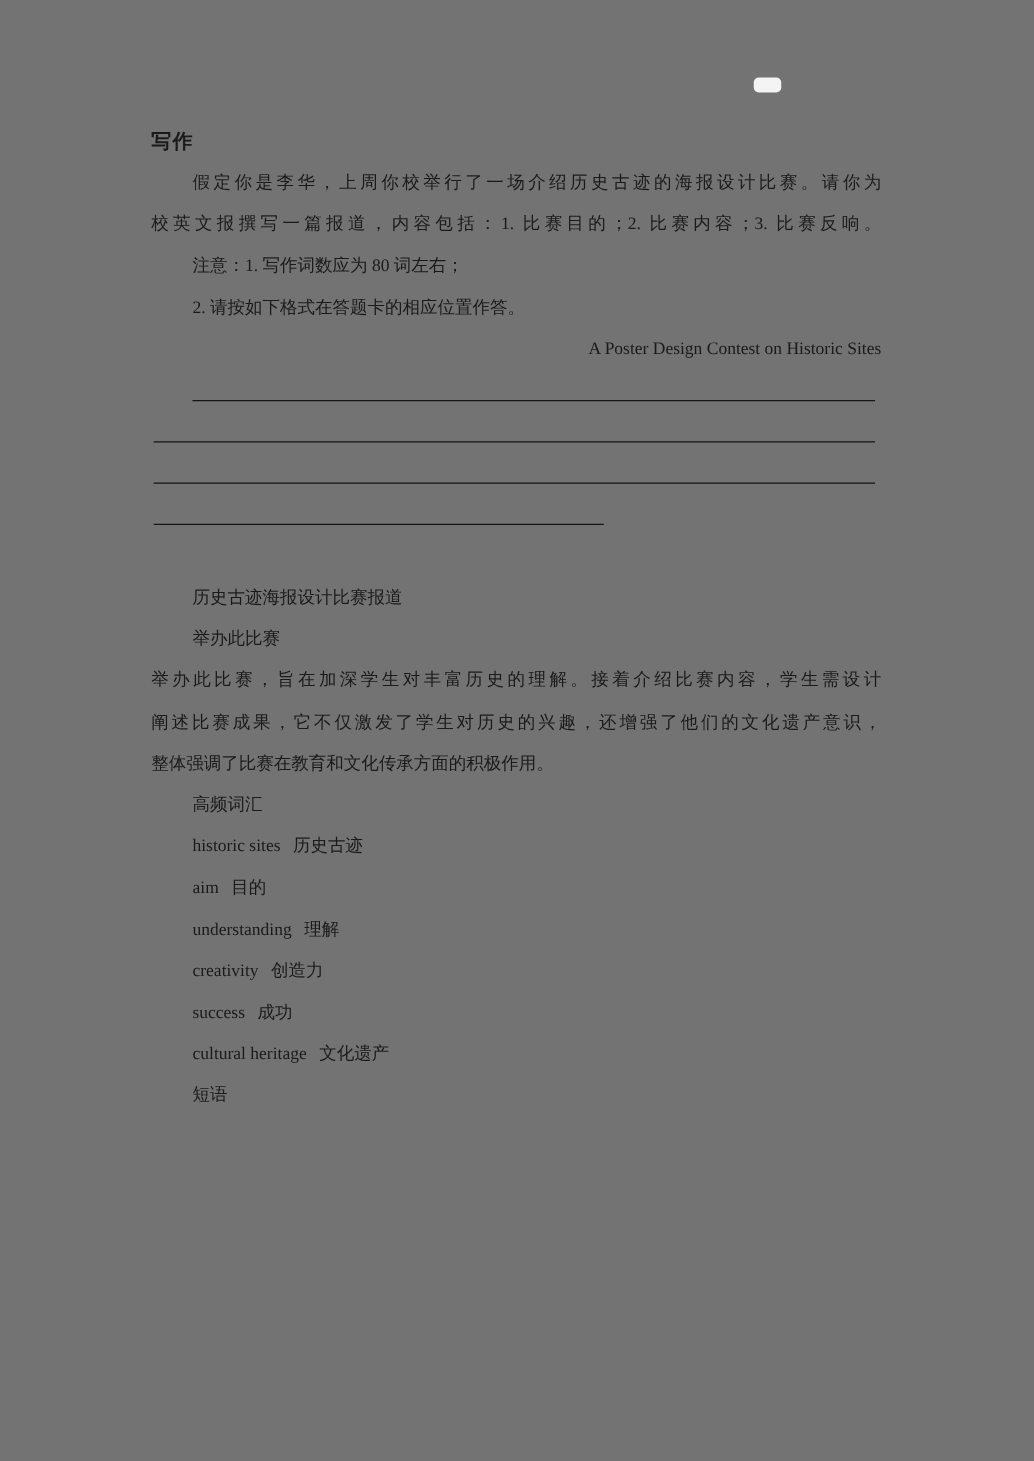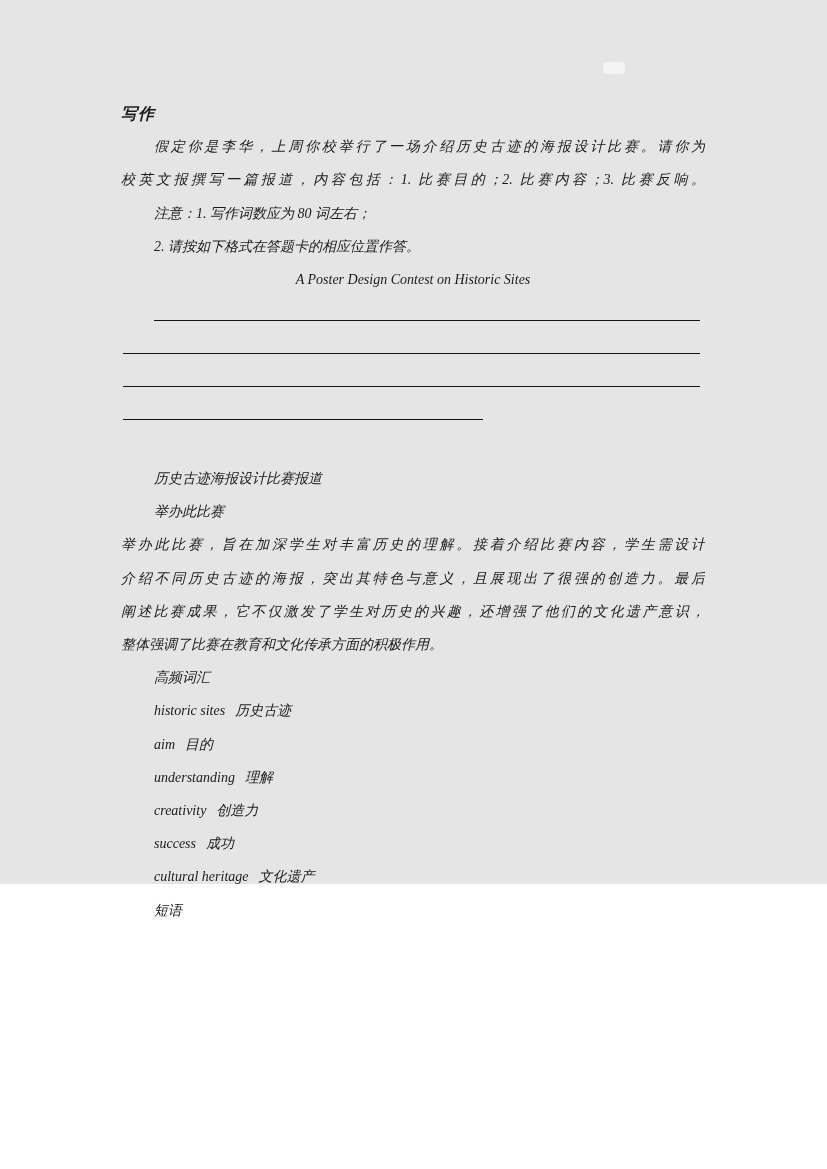--- a/index.html
+++ b/index.html
@@ -11,23 +11,22 @@
     width: 827px;
     height: 1169px;
     position: relative;
     font-family: "Liberation Serif", "DejaVu Serif", serif;
     color: #1a1a1a;
     overflow: hidden;
   }
   .page {
     position: absolute;
     left: 0; top: 0;
-    width: 827px; height: 884px;
-    background: #e5e5e5;
-    font-style: italic;
+    width: 827px; height: 1169px;
+    background: #737373;
   }
   .smudge {
     position: absolute;
     left: 603px; top: 62px;
     width: 22px; height: 12px;
     background: #f4f4f4;
     border-radius: 4px;
   }
   .doc-column {
     position: absolute;
@@ -50,21 +49,21 @@
     overflow: hidden;
   }
   .line.indent { padding-left: 33px; }
   .line.heading {
     font-weight: bold;
     font-size: 16px;
     letter-spacing: 1px;
   }
   .line.center {
     white-space: normal;
-    text-align: center;
+    text-align: right;
   }
   .line.blank { }
   .rule-row { position: relative; }
   .rule {
     height: 23.5px;
     border-bottom: 1.6px solid #141414;
   }
   .vocab-en { }
   .vocab-zh { margin-left: 10px; }
 </style>
@@ -89,21 +88,20 @@
       <div class="line rule-row">
         <div class="rule" style="margin-left: 2px; width: 577px;"></div>
       </div>
       <div class="line rule-row">
         <div class="rule" style="margin-left: 2px; width: 360px;"></div>
       </div>
       <div class="line blank"></div>
       <div class="line indent">历史古迹海报设计比赛报道</div>
       <div class="line indent">举办此比赛</div>
       <div class="line fill">举办此比赛，旨在加深学生对丰富历史的理解。接着介绍比赛内容，学生需设计</div>
-      <div class="line fill">介绍不同历史古迹的海报，突出其特色与意义，且展现出了很强的创造力。最后</div>
       <div class="line fill">阐述比赛成果，它不仅激发了学生对历史的兴趣，还增强了他们的文化遗产意识，</div>
       <div class="line">整体强调了比赛在教育和文化传承方面的积极作用。</div>
       <div class="line indent">高频词汇</div>
       <div class="line indent"><span class="vocab-en">historic sites</span><span class="vocab-zh">历史古迹</span></div>
       <div class="line indent"><span class="vocab-en">aim</span><span class="vocab-zh">目的</span></div>
       <div class="line indent"><span class="vocab-en">understanding</span><span class="vocab-zh">理解</span></div>
       <div class="line indent"><span class="vocab-en">creativity</span><span class="vocab-zh">创造力</span></div>
       <div class="line indent"><span class="vocab-en">success</span><span class="vocab-zh">成功</span></div>
       <div class="line indent"><span class="vocab-en">cultural heritage</span><span class="vocab-zh">文化遗产</span></div>
       <div class="line indent">短语</div>

